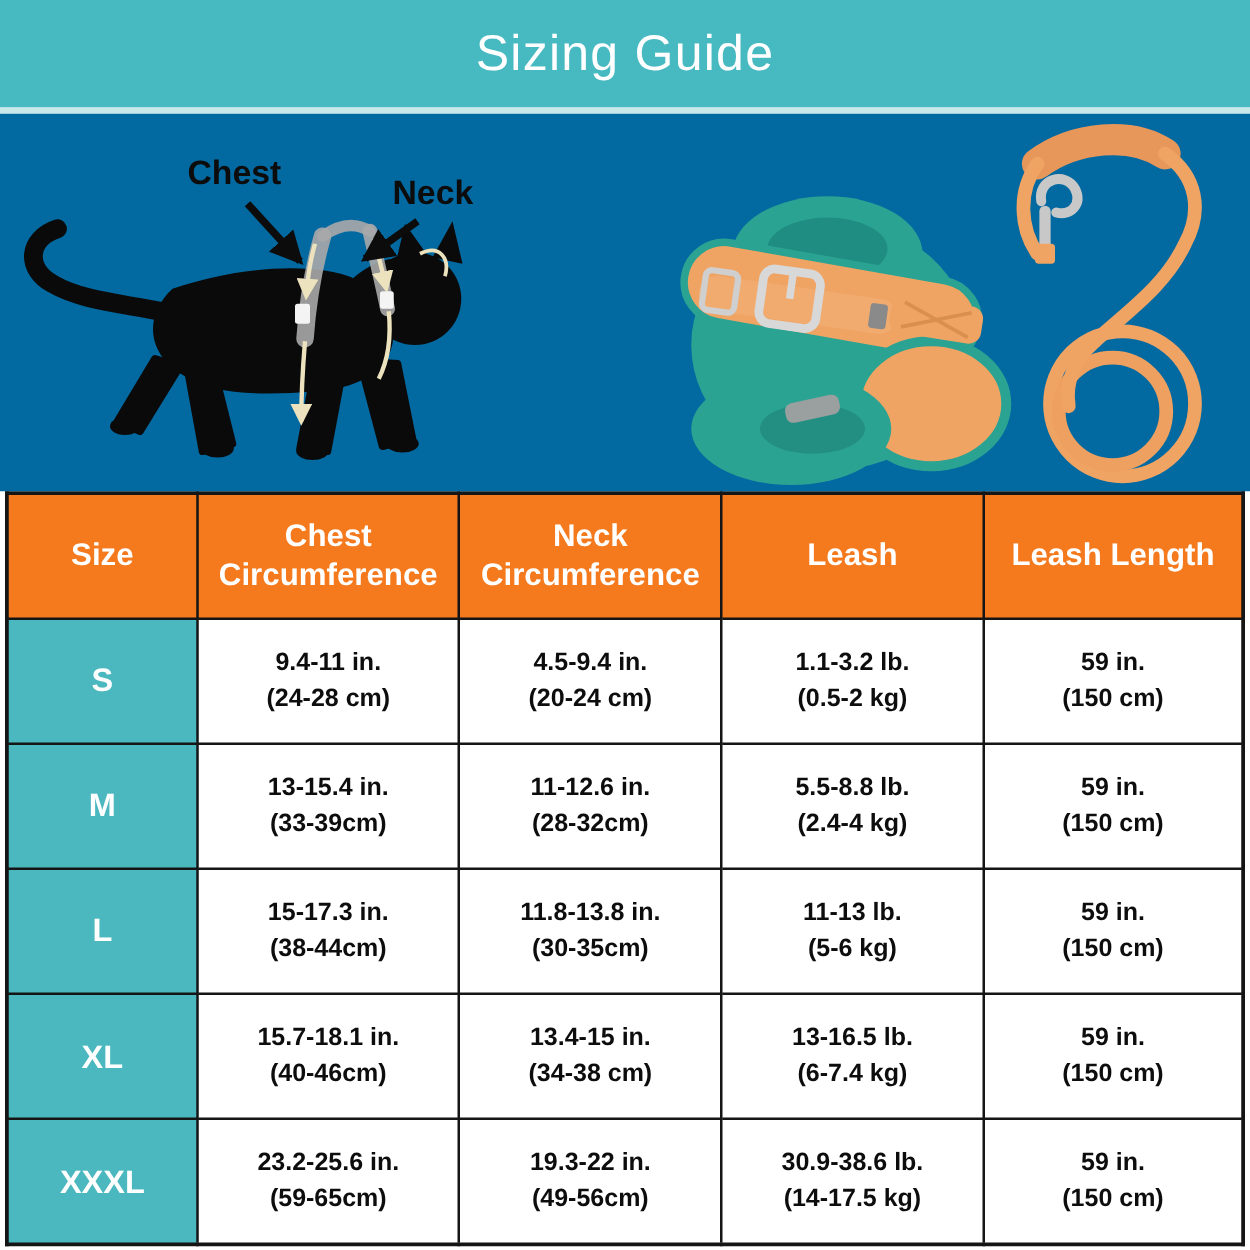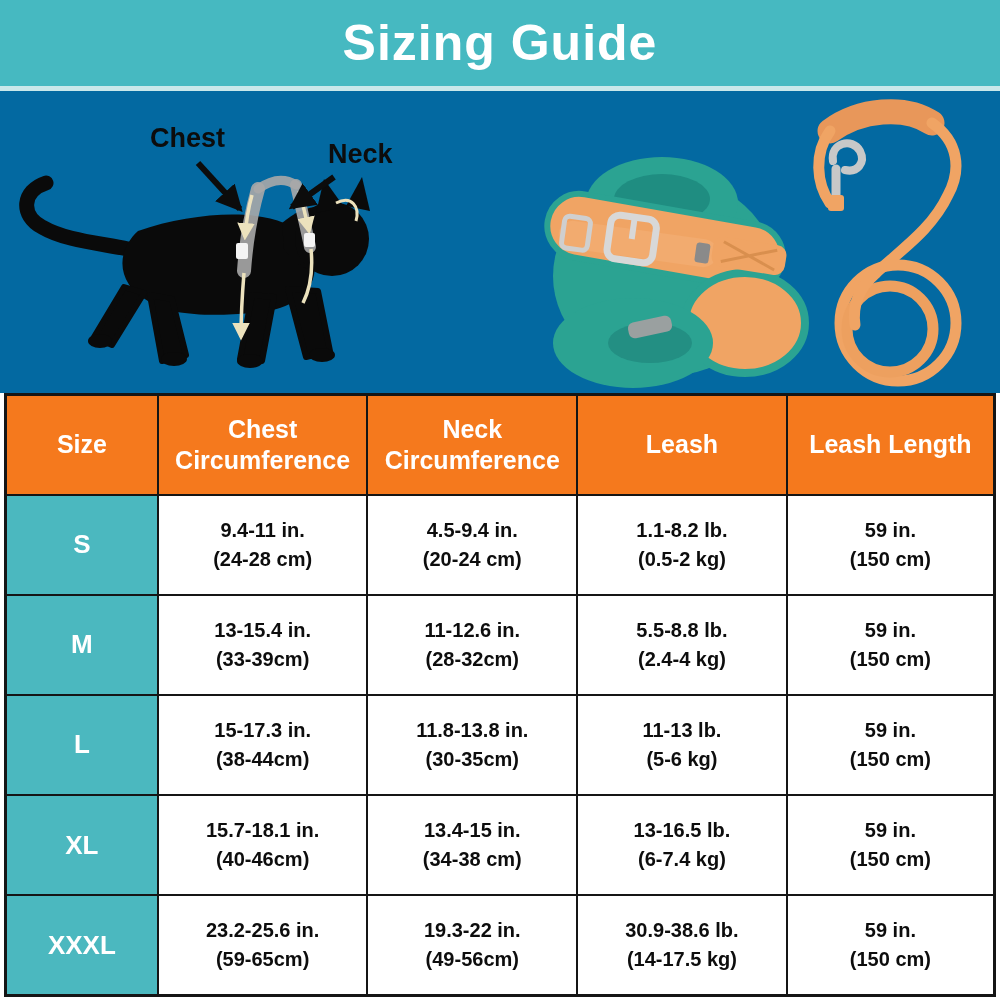--- a/index.html
+++ b/index.html
@@ -2,31 +2,31 @@
 <html><head>
 <meta charset="utf-8">
 <style>
   * { margin:0; padding:0; box-sizing:border-box; }
   html,body { width:1000px; height:1000px; background:#ffffff;
               font-family:"Liberation Sans", sans-serif; }
   .page { width:1000px; height:1000px; overflow:hidden; background:#fff; position:relative; }
 
   
   .banner { height:86px; background:#46b9c1; display:flex; align-items:center; justify-content:center; }
-  .banner h1 { color:#ffffff; font-size:50px; font-weight:bold; letter-spacing:1px; }
+  .banner h1 { color:#ffffff; font-size:40px; font-weight:normal; letter-spacing:1px; }
   .banner-strip { height:5px; background:#c9e8ea; }
 
   
   .hero { position:relative; height:302px; background:#0369a1; }
   .hero svg { position:absolute; top:0; height:302px; width:500px; }
   #catSvg { left:0; }
   #productSvg { left:500px; }
   .diagram-label { position:absolute; font-size:27px; font-weight:bold; color:#0c0c0c; z-index:3; }
   #chestLabel { left:150px; top:32px; }
-  #neckLabel  { left:328px; top:48px; }
+  #neckLabel  { left:314px; top:48px; }
 
   
   .size-table-wrap { margin:0 4px; height:604px; }
   table { width:100%; height:100%; border-collapse:collapse; table-layout:fixed;
           border:3px solid #151515; }
   th, td { border:2.5px solid #151515; text-align:center; vertical-align:middle;
            font-weight:bold; padding:2px; }
   col.c-size  { width:15.4%; }
   col.c-chest, col.c-neck, col.c-weight { width:21.2%; }
   col.c-leash { width:21.0%; }
@@ -179,21 +179,21 @@
           <th class="size-cell">S</th>
           <td>
               <div class="l1">9.4-11 in.</div>
               <div>(24-28 cm)</div>
             </td>
           <td>
               <div class="l1">4.5-9.4 in.</div>
               <div>(20-24 cm)</div>
             </td>
           <td>
-              <div class="l1">1.1-8.2 lb.</div>
+              <div class="l1">1.1-3.2 lb.</div>
               <div>(0.5-2 kg)</div>
             </td>
           <td>
               <div class="l1">59 in.</div>
               <div>(150 cm)</div>
             </td>
         </tr>
         <tr>
           <th class="size-cell">M</th>
           <td>

